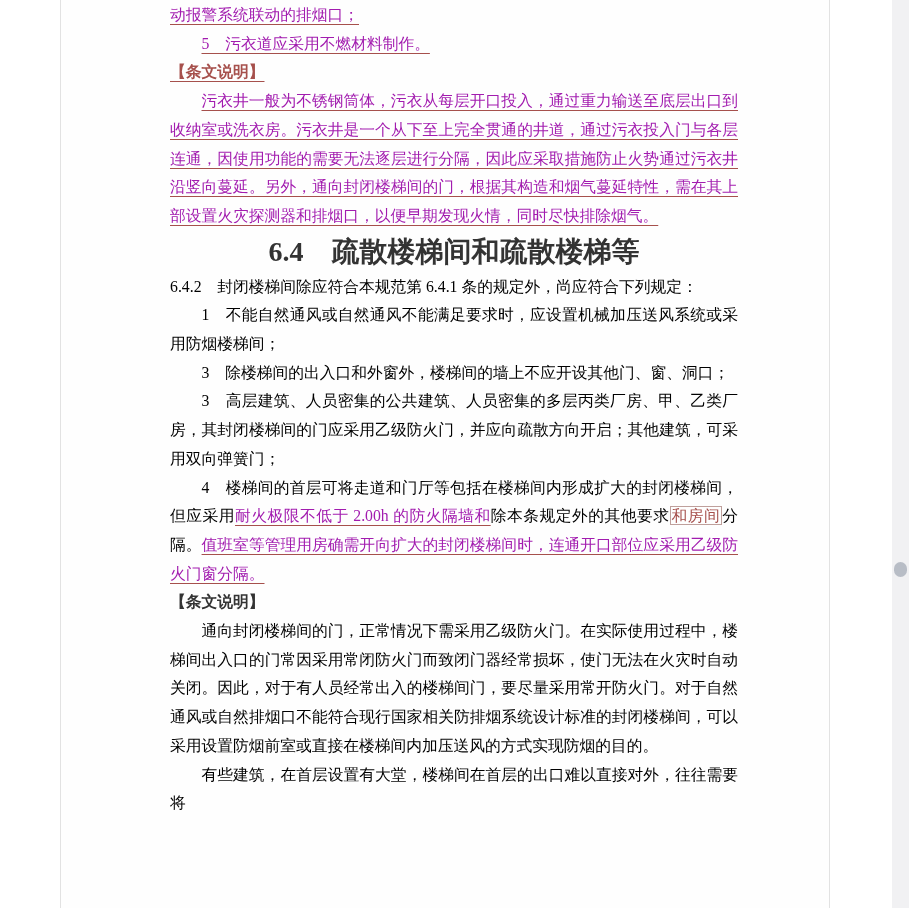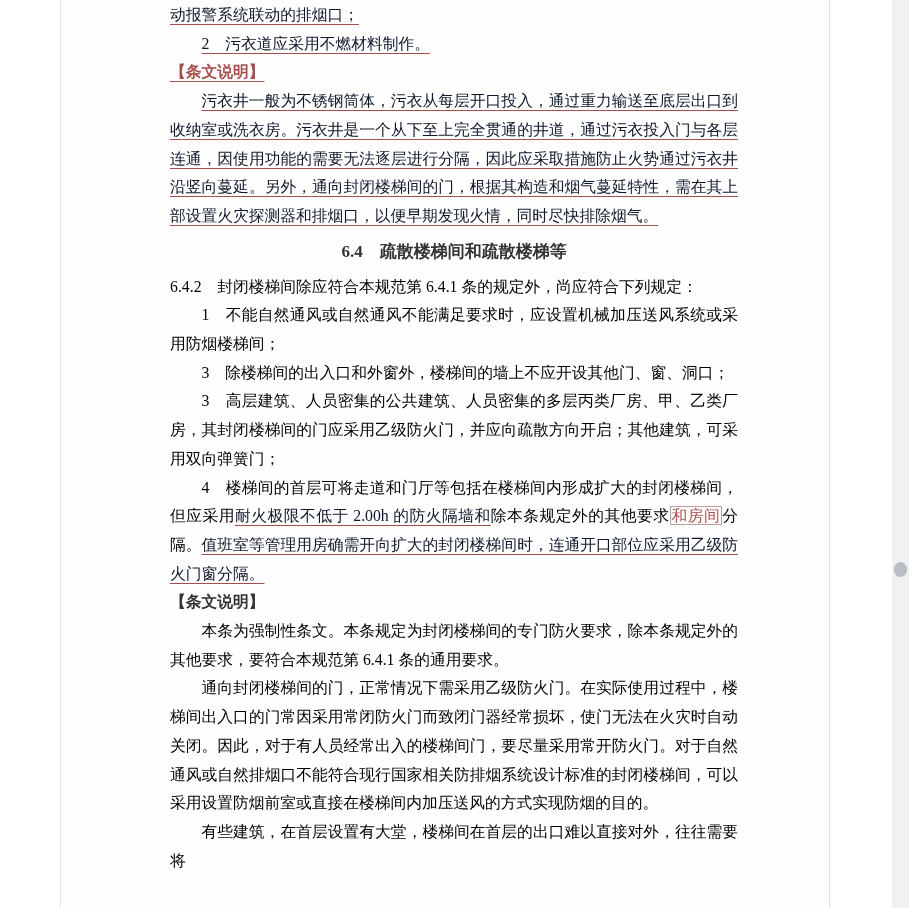--- a/index.html
+++ b/index.html
@@ -27,29 +27,29 @@
     font-size: 15.75px;
     line-height: 28.7px;
     color: #3c3c3c;
     text-align: justify;
   }
   .blk { margin: 0; }
   .b-indent { text-indent: 2em; }
   .b-heading {
     text-align: center;
     font-weight: 700;
-    font-size: 17px;
+    font-size: 28px;
     line-height: 30px;
     margin: 6px 0 6px 0;
     color: #333333;
     text-indent: 0;
   }
   .s-black { color: #000000; }
   .s-red {
-    color: #0f172a;
+    color: #a21caf;
     text-decoration: underline;
     text-decoration-color: #a6504c;
     text-decoration-thickness: 1px;
     text-underline-offset: 4px;
     text-decoration-skip-ink: none;
   }
   .s-red-label {
     color: #a6504c;
     font-weight: 700;
     text-decoration: underline;
@@ -81,31 +81,30 @@
     border-radius: 7.5px;
     background: #b8bdc6;
   }
 </style>
 </head>
 <body>
 
 <div class="page">
   <div class="content" id="doc-content">
       <div class="blk "><span class="s-red">动报警系统联动的排烟口；</span></div>
-      <div class="blk b-indent"><span class="s-red">2　污衣道应采用不燃材料制作。</span></div>
+      <div class="blk b-indent"><span class="s-red">5　污衣道应采用不燃材料制作。</span></div>
       <div class="blk "><span class="s-red-label">【条文说明】</span></div>
       <div class="blk b-indent"><span class="s-red">污衣井一般为不锈钢筒体，污衣从每层开口投入，通过重力输送至底层出口到收纳室或洗衣房。污衣井是一个从下至上完全贯通的井道，通过污衣投入门与各层连通，因使用功能的需要无法逐层进行分隔，因此应采取措施防止火势通过污衣井沿竖向蔓延。另外，通向封闭楼梯间的门，根据其构造和烟气蔓延特性，需在其上部设置火灾探测器和排烟口，以便早期发现火情，同时尽快排除烟气。</span></div>
       <div class="blk b-heading"><span class="s-bold">6.4　疏散楼梯间和疏散楼梯等</span></div>
       <div class="blk "><span class="s-black">6.4.2　封闭楼梯间除应符合本规范第 6.4.1 条的规定外，尚应符合下列规定：</span></div>
       <div class="blk b-indent"><span class="s-black">1　不能自然通风或自然通风不能满足要求时，应设置机械加压送风系统或采用防烟楼梯间；</span></div>
       <div class="blk b-indent"><span class="s-black">3　除楼梯间的出入口和外窗外，楼梯间的墙上不应开设其他门、窗、洞口；</span></div>
       <div class="blk b-indent"><span class="s-black">3　高层建筑、人员密集的公共建筑、人员密集的多层丙类厂房、甲、乙类厂房，其封闭楼梯间的门应采用乙级防火门，并应向疏散方向开启；其他建筑，可采用双向弹簧门；</span></div>
       <div class="blk b-indent"><span class="s-black">4　楼梯间的首层可将走道和门厅等包括在楼梯间内形成扩大的封闭楼梯间，但应采用</span><span class="s-red">耐火极限不低于 2.00h 的防火隔墙和</span><span class="s-black">除本条规定外的其他要求</span><span class="s-red-box">和房间</span><span class="s-black">分隔。</span><span class="s-red">值班室等管理用房确需开向扩大的封闭楼梯间时，连通开口部位应采用乙级防火门窗分隔。</span></div>
       <div class="blk "><span class="s-bold">【条文说明】</span></div>
-      <div class="blk b-indent"><span class="s-black">本条为强制性条文。本条规定为封闭楼梯间的专门防火要求，除本条规定外的其他要求，要符合本规范第 6.4.1 条的通用要求。</span></div>
       <div class="blk b-indent"><span class="s-black">通向封闭楼梯间的门，正常情况下需采用乙级防火门。在实际使用过程中，楼梯间出入口的门常因采用常闭防火门而致闭门器经常损坏，使门无法在火灾时自动关闭。因此，对于有人员经常出入的楼梯间门，要尽量采用常开防火门。对于自然通风或自然排烟口不能符合现行国家相关防排烟系统设计标准的封闭楼梯间，可以采用设置防烟前室或直接在楼梯间内加压送风的方式实现防烟的目的。</span></div>
       <div class="blk b-indent"><span class="s-black">有些建筑，在首层设置有大堂，楼梯间在首层的出口难以直接对外，往往需要将</span></div>
     </div>
 </div>
 
 <div class="scroll-track">
   <div class="scroll-thumb"></div>
 </div>
 
 </body></html>

